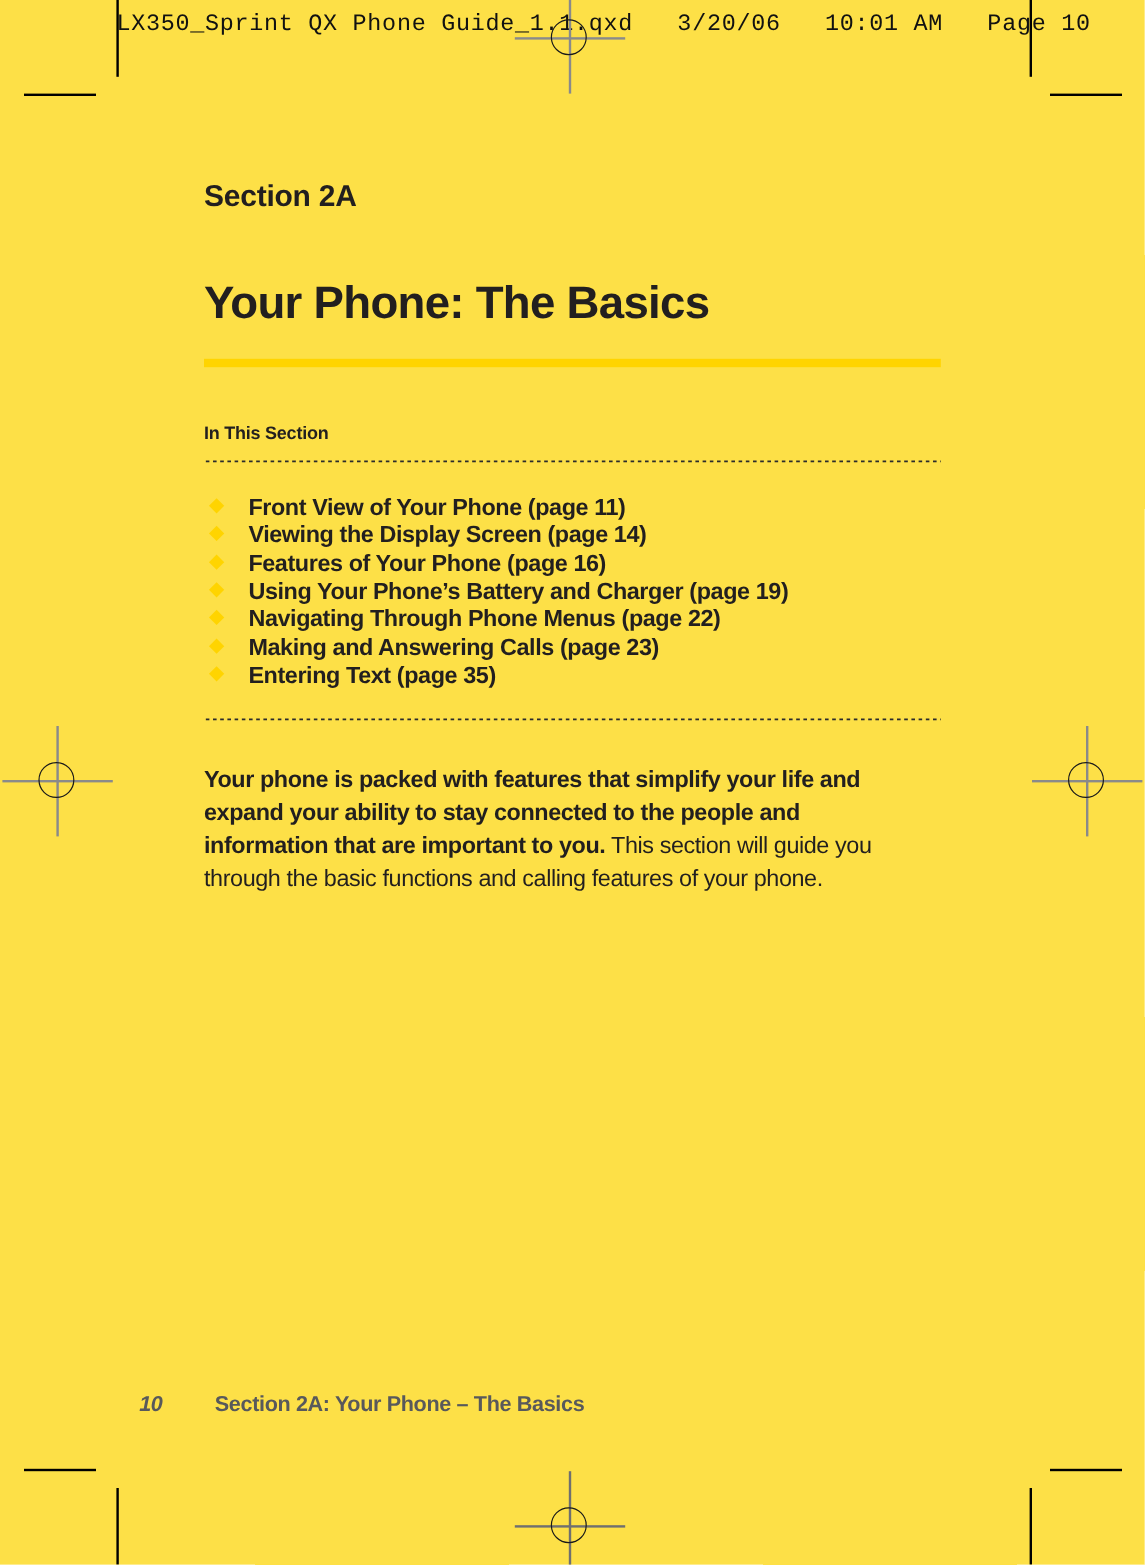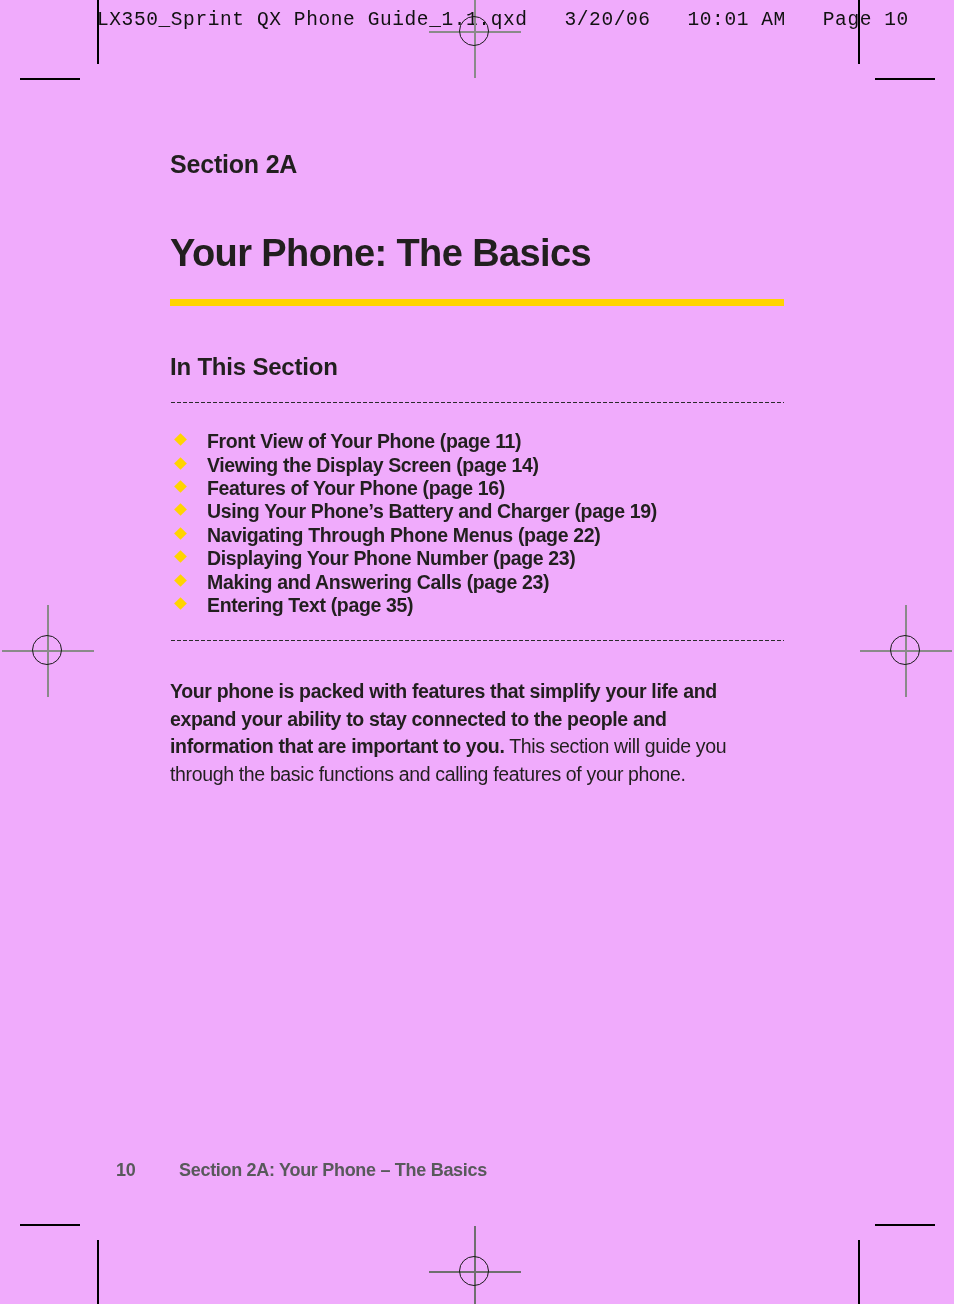--- a/index.html
+++ b/index.html
@@ -10,21 +10,21 @@
   body {
     font-family: "Liberation Sans", sans-serif;
     -webkit-font-smoothing: antialiased;
   }
 
   #page {
     position: relative;
     width: 954px;
     height: 1304px;
     overflow: hidden;
-    background: #f0abfc;
+    background: #fde047;
   }
 
   
   .prepress-header {
     position: absolute;
     top: 8px;
     left: 97px;
     width: 770px;
     font-family: "Liberation Mono", "DejaVu Sans Mono", monospace;
     font-size: 19.5px;
@@ -124,21 +124,21 @@
 
   .title-rule {
     margin-top: 17px;
     height: 7px;
     width: 614px;
     background: #ffd400;
   }
 
   .its-heading {
     margin-top: 47px;
-    font-size: 24px;
+    font-size: 15px;
     font-weight: bold;
     color: #221f1f;
     letter-spacing: -0.2px;
   }
 
   .dotted-rule {
     margin-top: 9px;
     height: 3px;
     width: 614px;
     background-image: radial-gradient(#2b2b2b 36%, transparent 38%);
@@ -192,20 +192,21 @@
     left: 116px;
     top: 1160px;
     font-size: 18px;
     color: #58595b;
     font-weight: bold;
     letter-spacing: -0.3px;
   }
   .footer .pagenum {
     display: inline-block;
     width: 63px;
+    font-style: italic;
   }
   .footer .crumb { font-weight: bold; }
 </style>
 </head>
 <body>
 
 <div id="page">
 
   <div class="prepress-header">LX350_Sprint QX Phone Guide_1.1.qxd   3/20/06   10:01 AM   Page 10</div>
 
@@ -272,25 +273,20 @@
         <span class="toc-label">Using Your Phone’s Battery and Charger</span>
         <span class="toc-page">(page 19)</span>
       </li>
       <li>
         <span class="diamond"></span>
         <span class="toc-label">Navigating Through Phone Menus</span>
         <span class="toc-page">(page 22)</span>
       </li>
       <li>
         <span class="diamond"></span>
-        <span class="toc-label">Displaying Your Phone Number</span>
-        <span class="toc-page">(page 23)</span>
-      </li>
-      <li>
-        <span class="diamond"></span>
         <span class="toc-label">Making and Answering Calls</span>
         <span class="toc-page">(page 23)</span>
       </li>
       <li>
         <span class="diamond"></span>
         <span class="toc-label">Entering Text</span>
         <span class="toc-page">(page 35)</span>
       </li>
     </ul>
 

